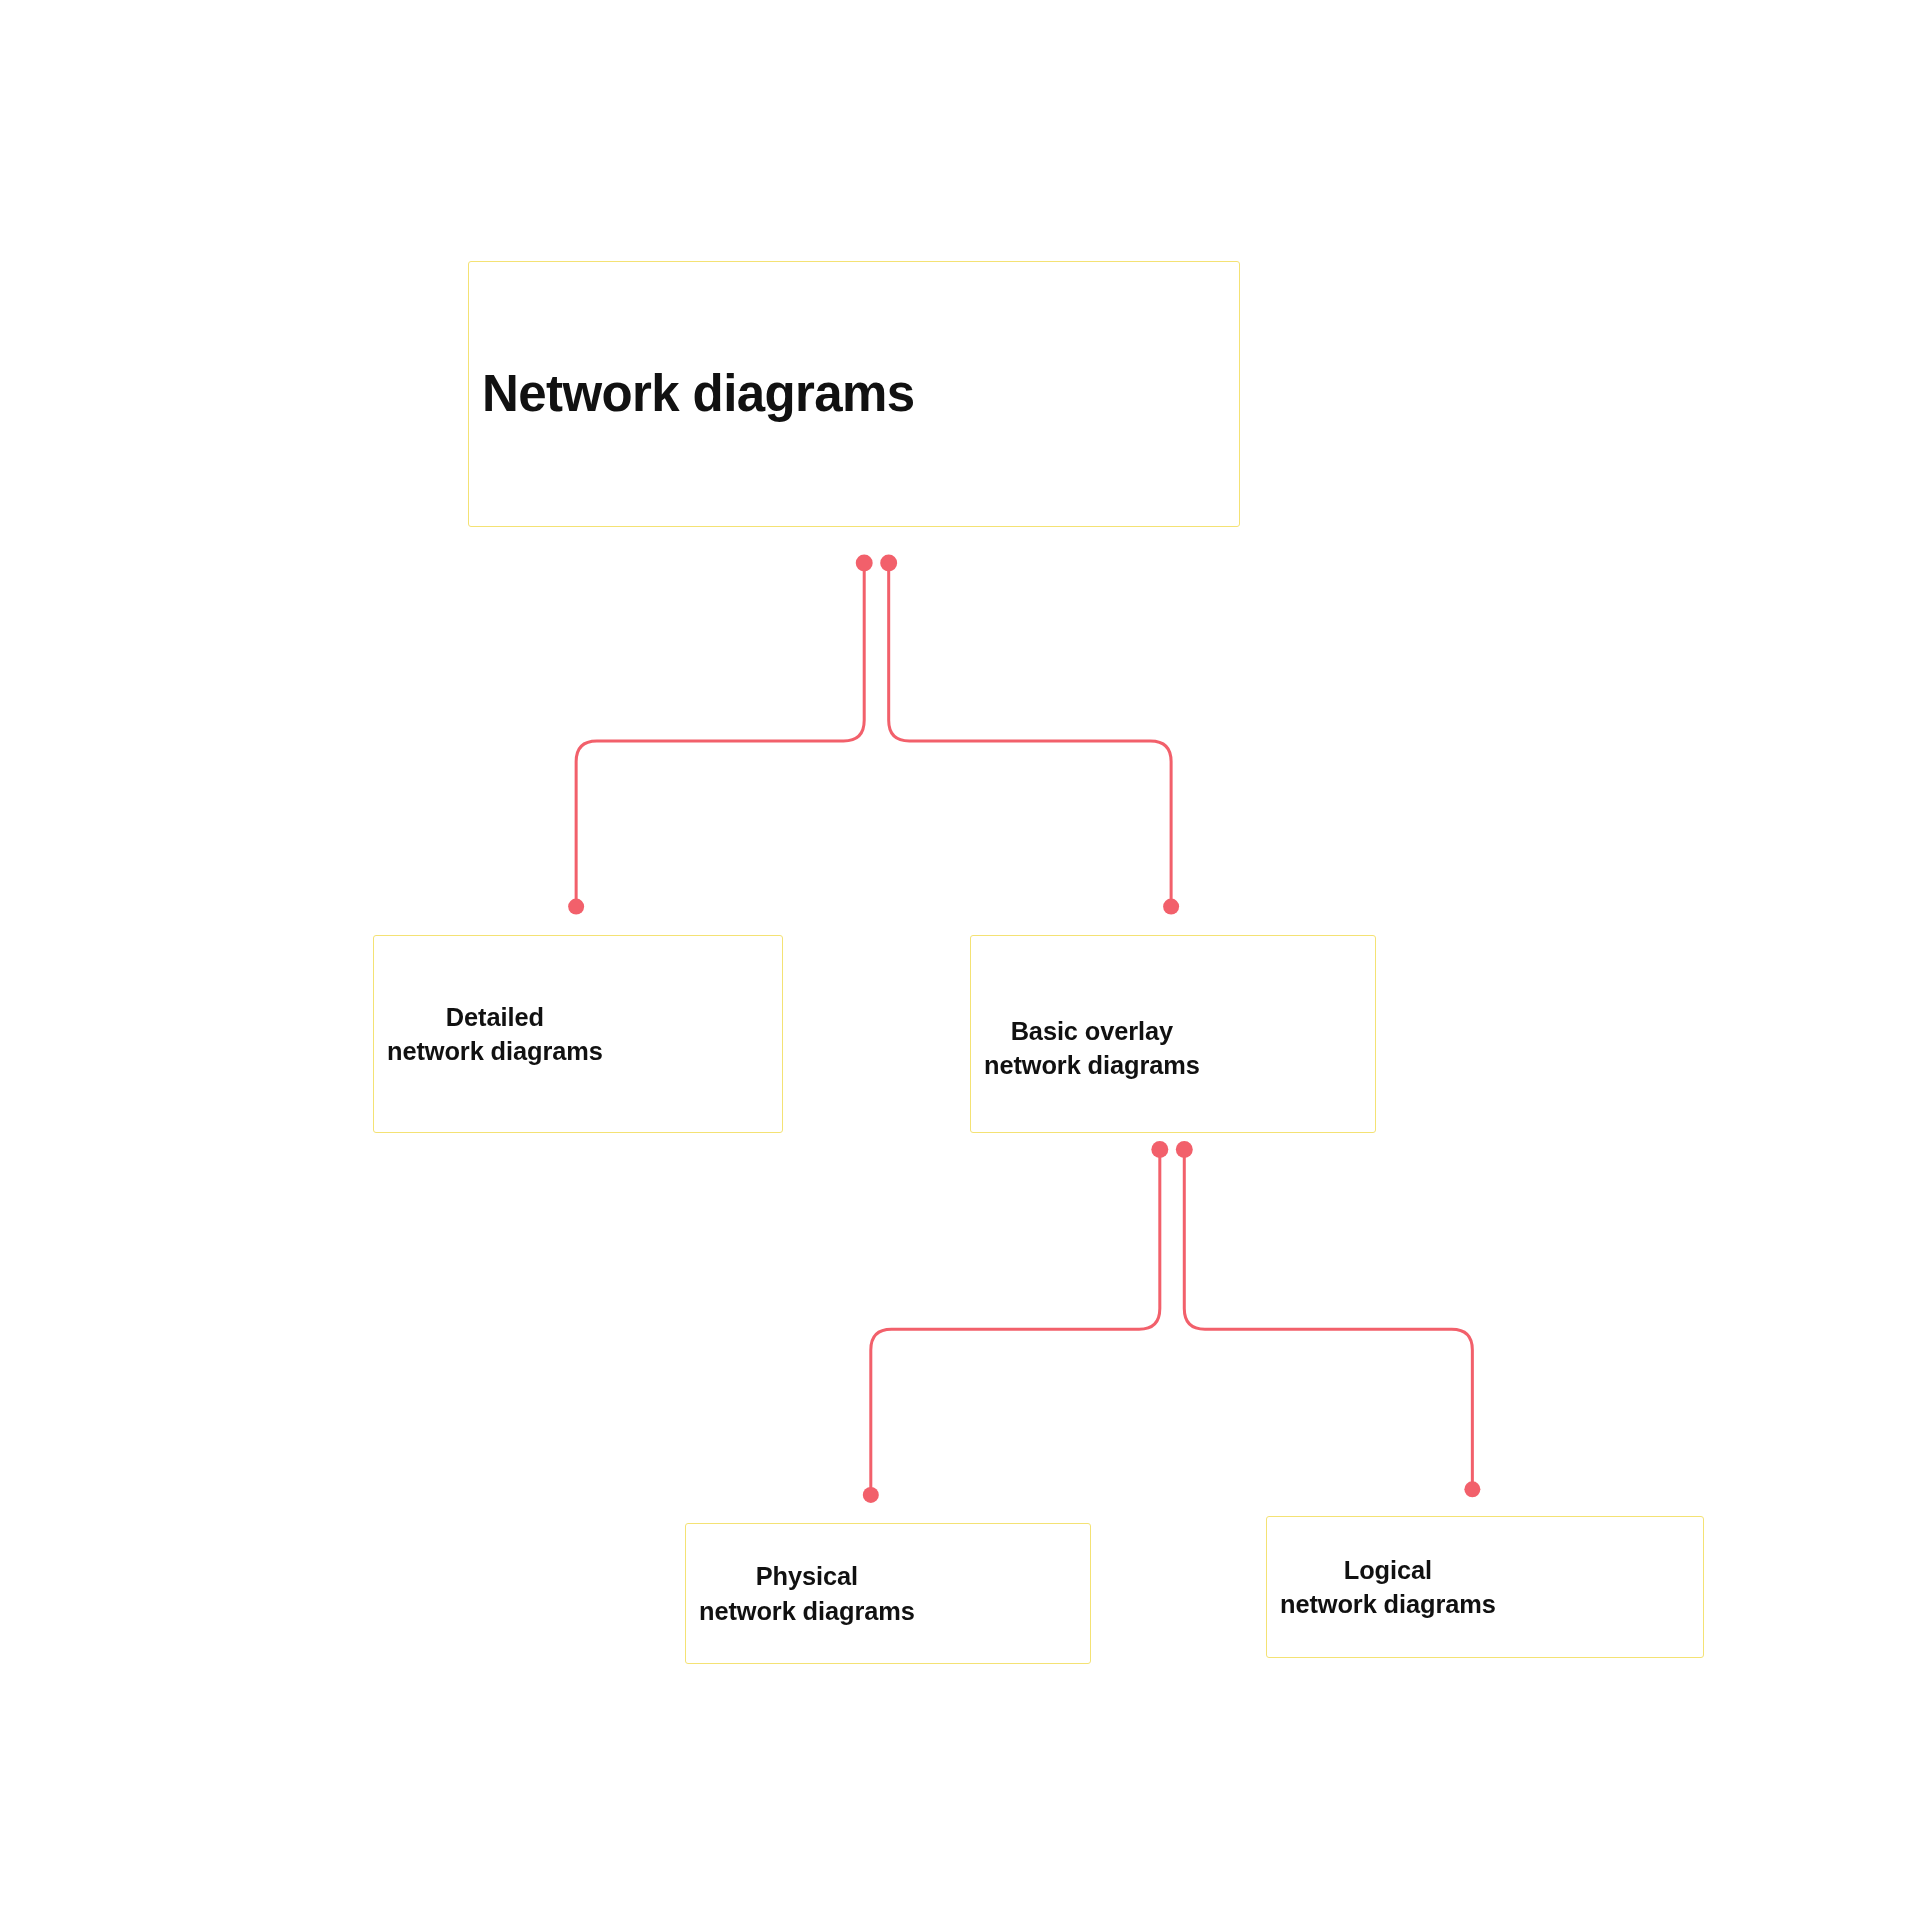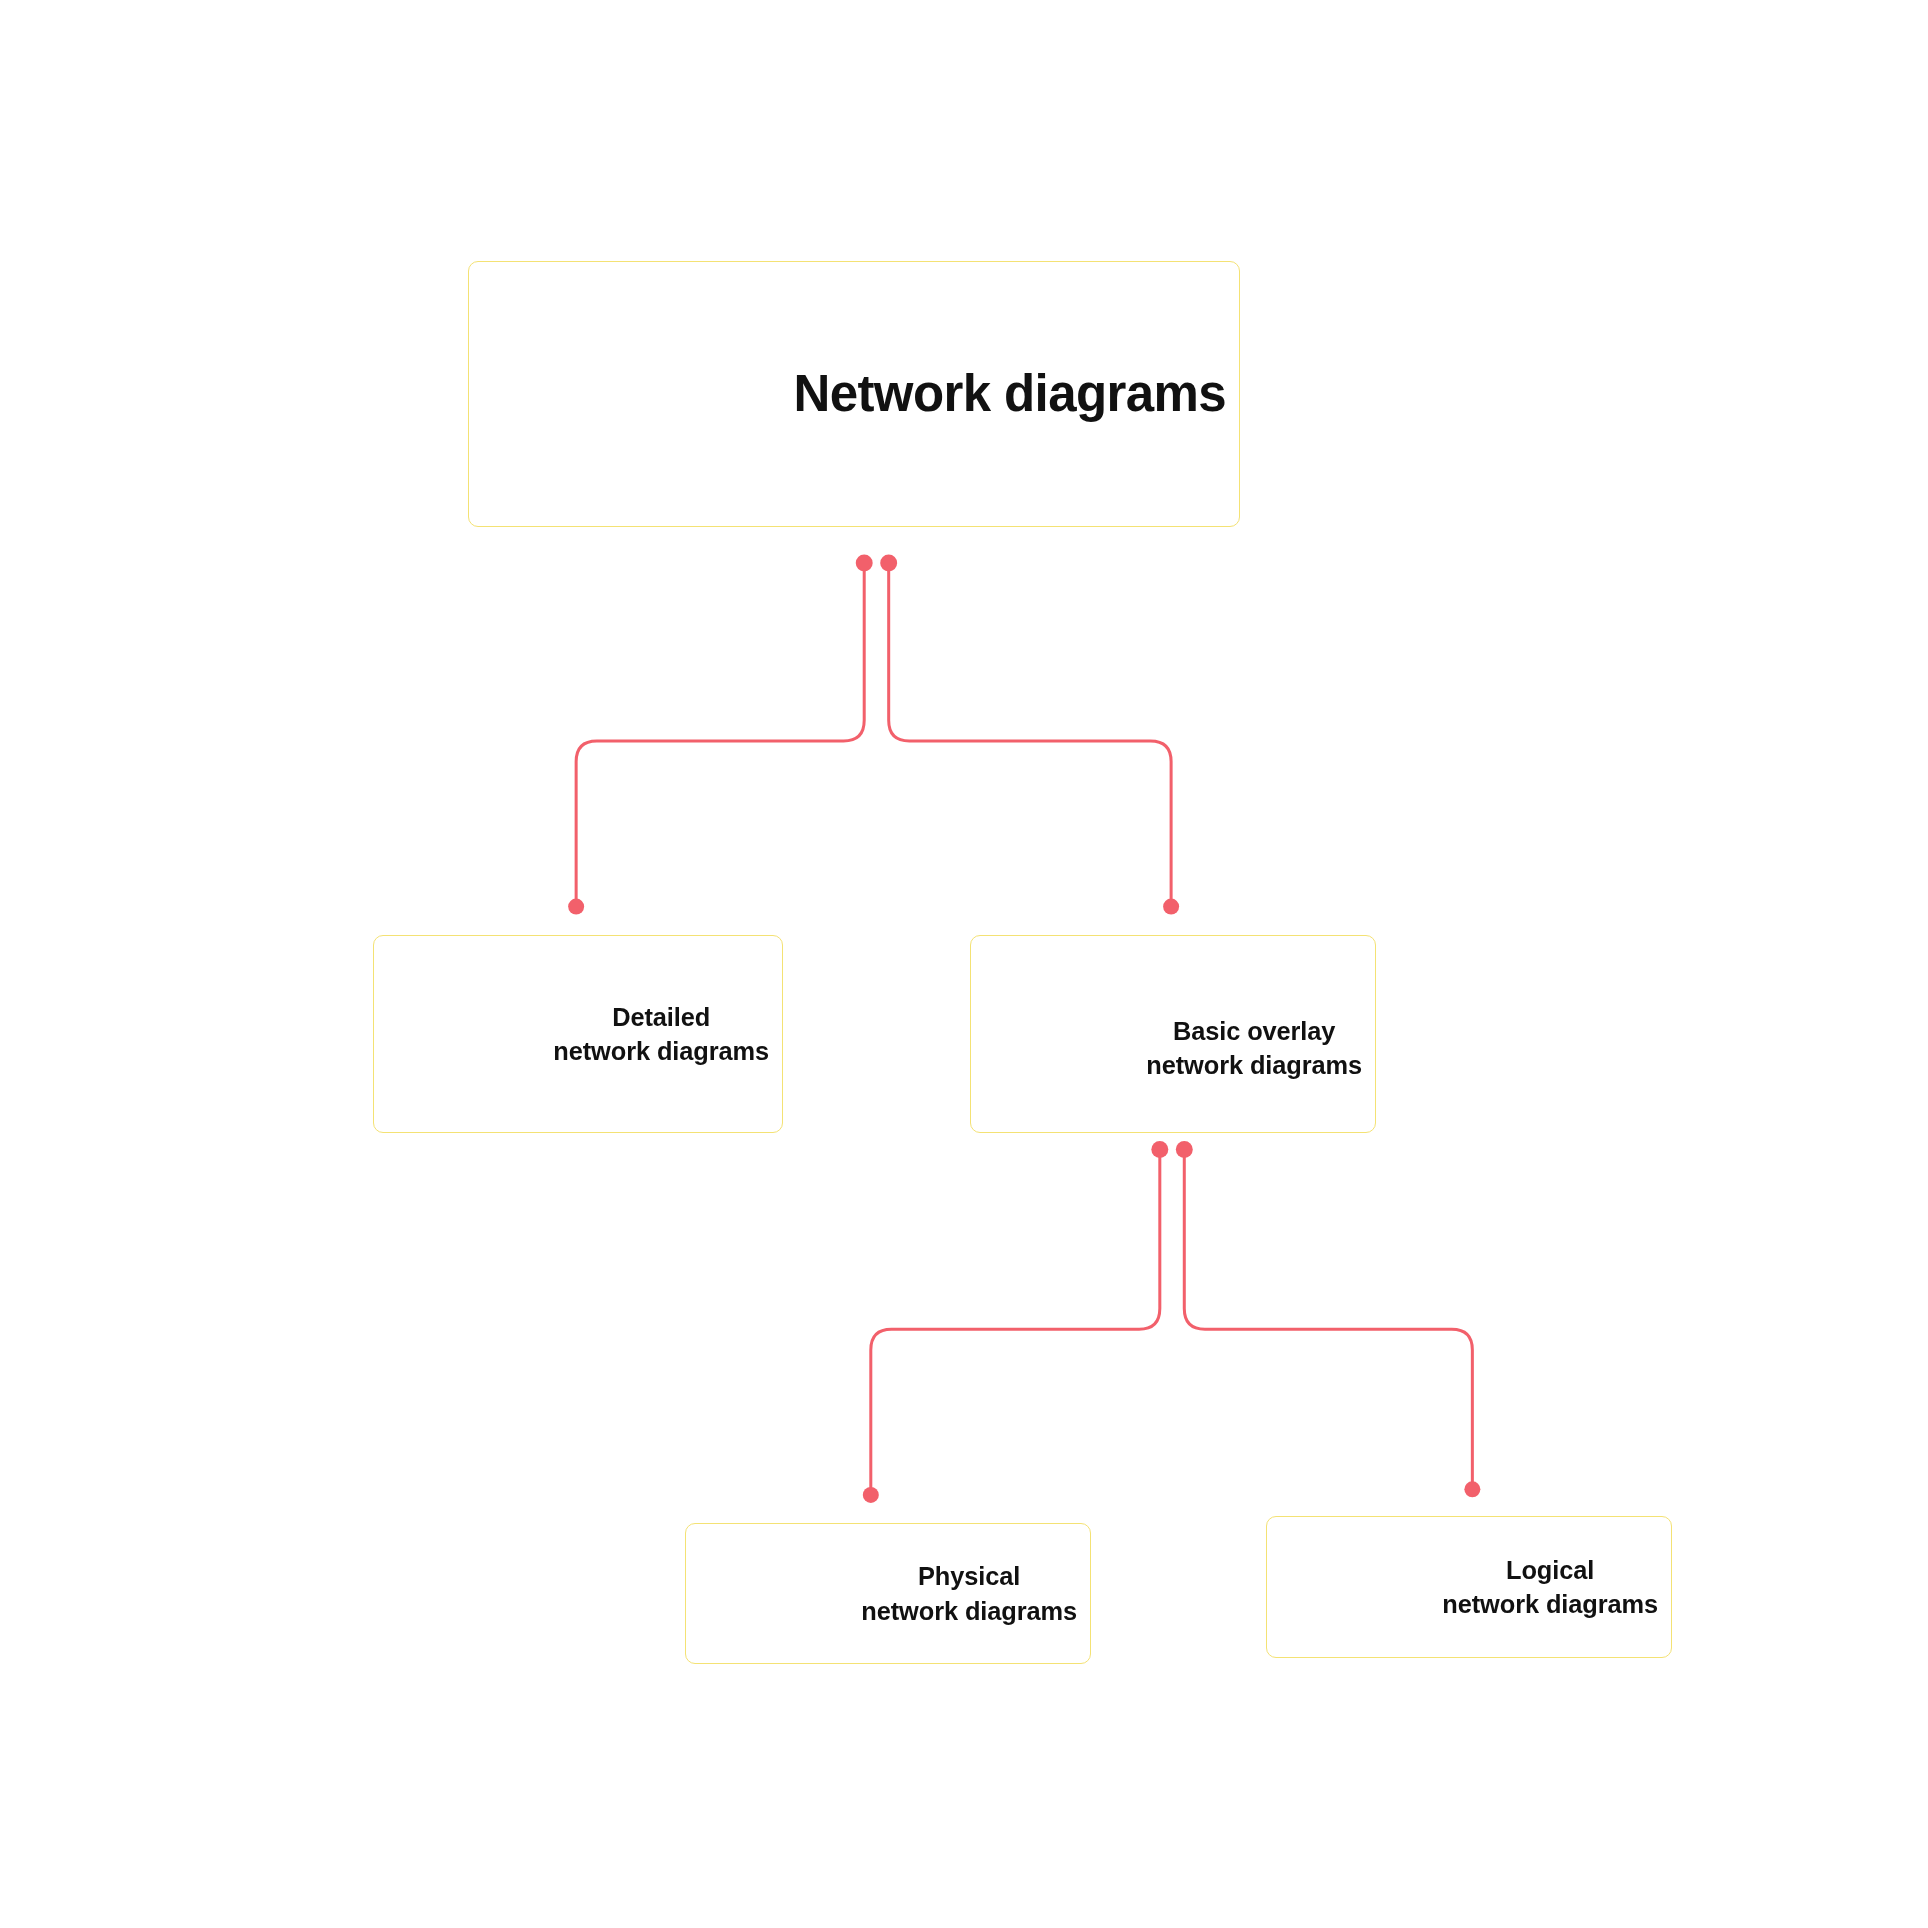--- a/index.html
+++ b/index.html
@@ -27,24 +27,24 @@
     height: 1928px;
     z-index: 1;
     pointer-events: none;
   }
   
   .node {
     position: absolute;
     box-sizing: border-box;
     background: #ffffff;
     border: 1.9px solid #f4e274;
-    border-radius: 10px;
+    border-radius: 3px;
     display: flex;
     align-items: center;
-    justify-content: flex-end;
+    justify-content: flex-start;
     text-align: center;
     z-index: 2;
   }
   .node-label {
     color: #111111;
     font-weight: 700;
     line-height: 1.34;
     letter-spacing: -0.1px;
     white-space: pre-line;
     padding: 0 13px;
@@ -76,21 +76,21 @@
   
   #node-physical {
     left: 685px;
     top: 1523px;
     width: 406px;
     height: 141px;
   }
   #node-logical {
     left: 1266px;
     top: 1516px;
-    width: 406px;
+    width: 438px;
     height: 142px;
   }
   #node-detailed .node-label,
   #node-basic-overlay .node-label,
   #node-physical .node-label,
   #node-logical .node-label {
     font-size: 25.4px;
   }
 </style>
 </head>

